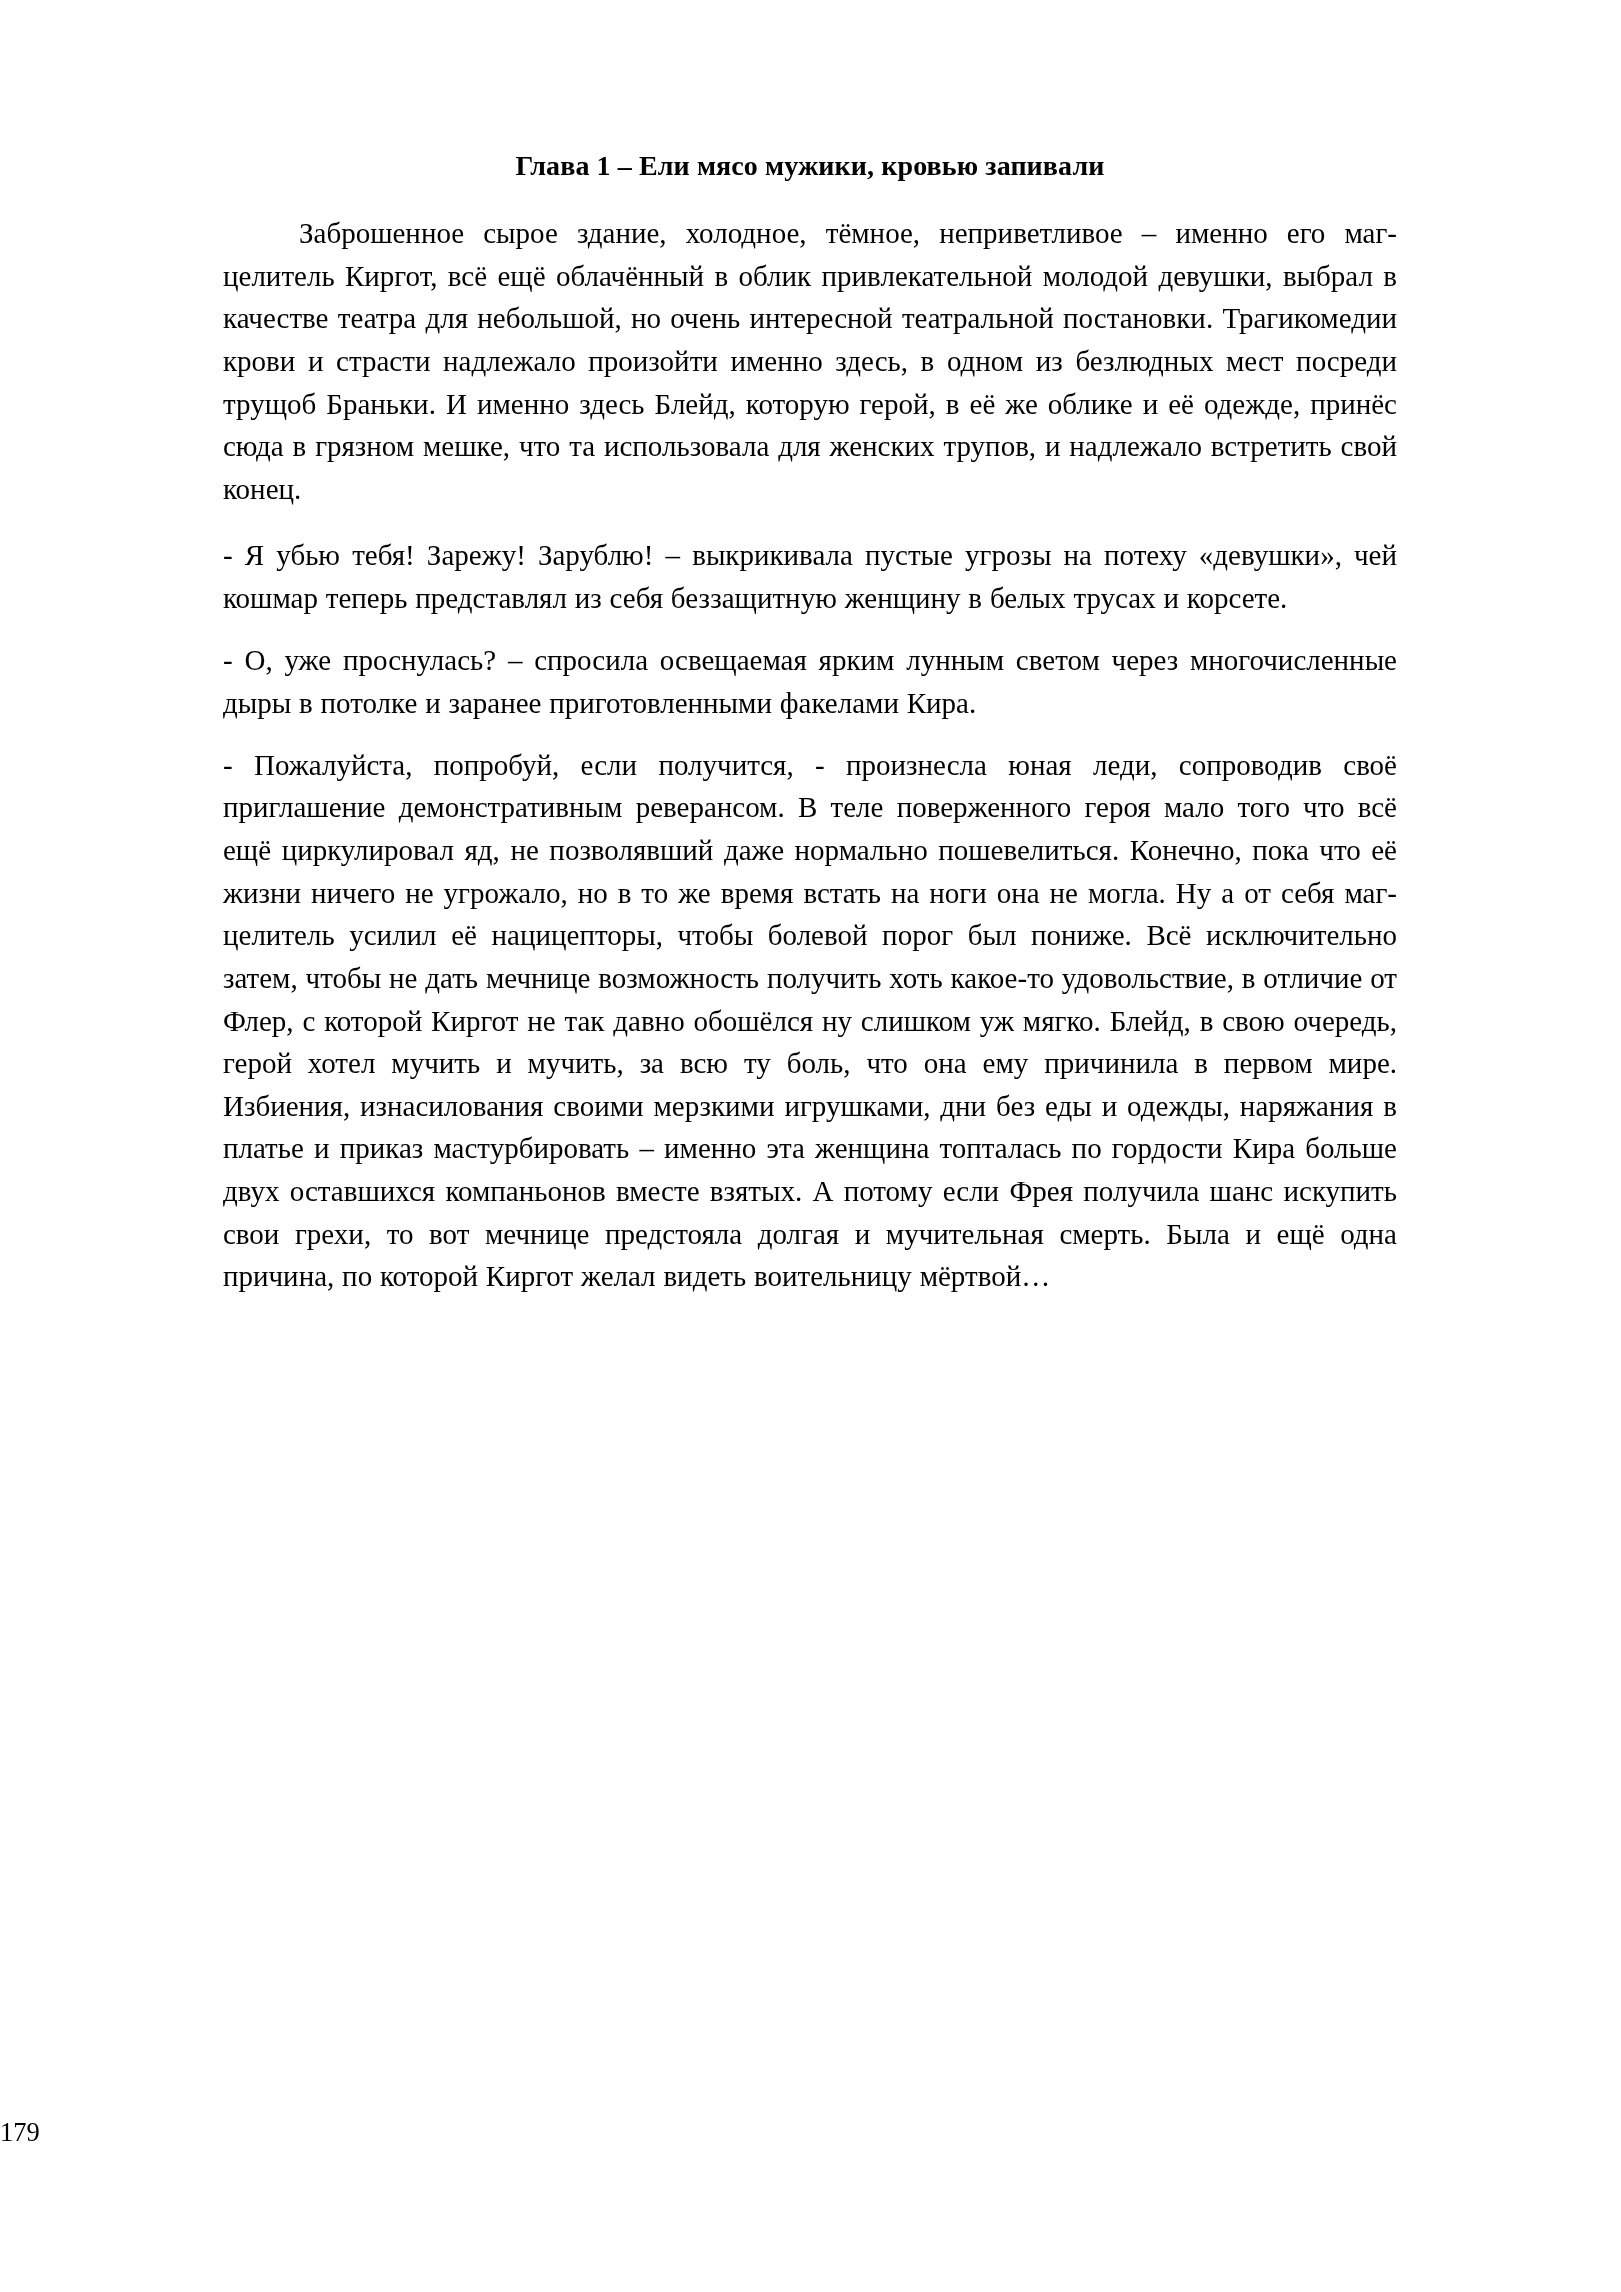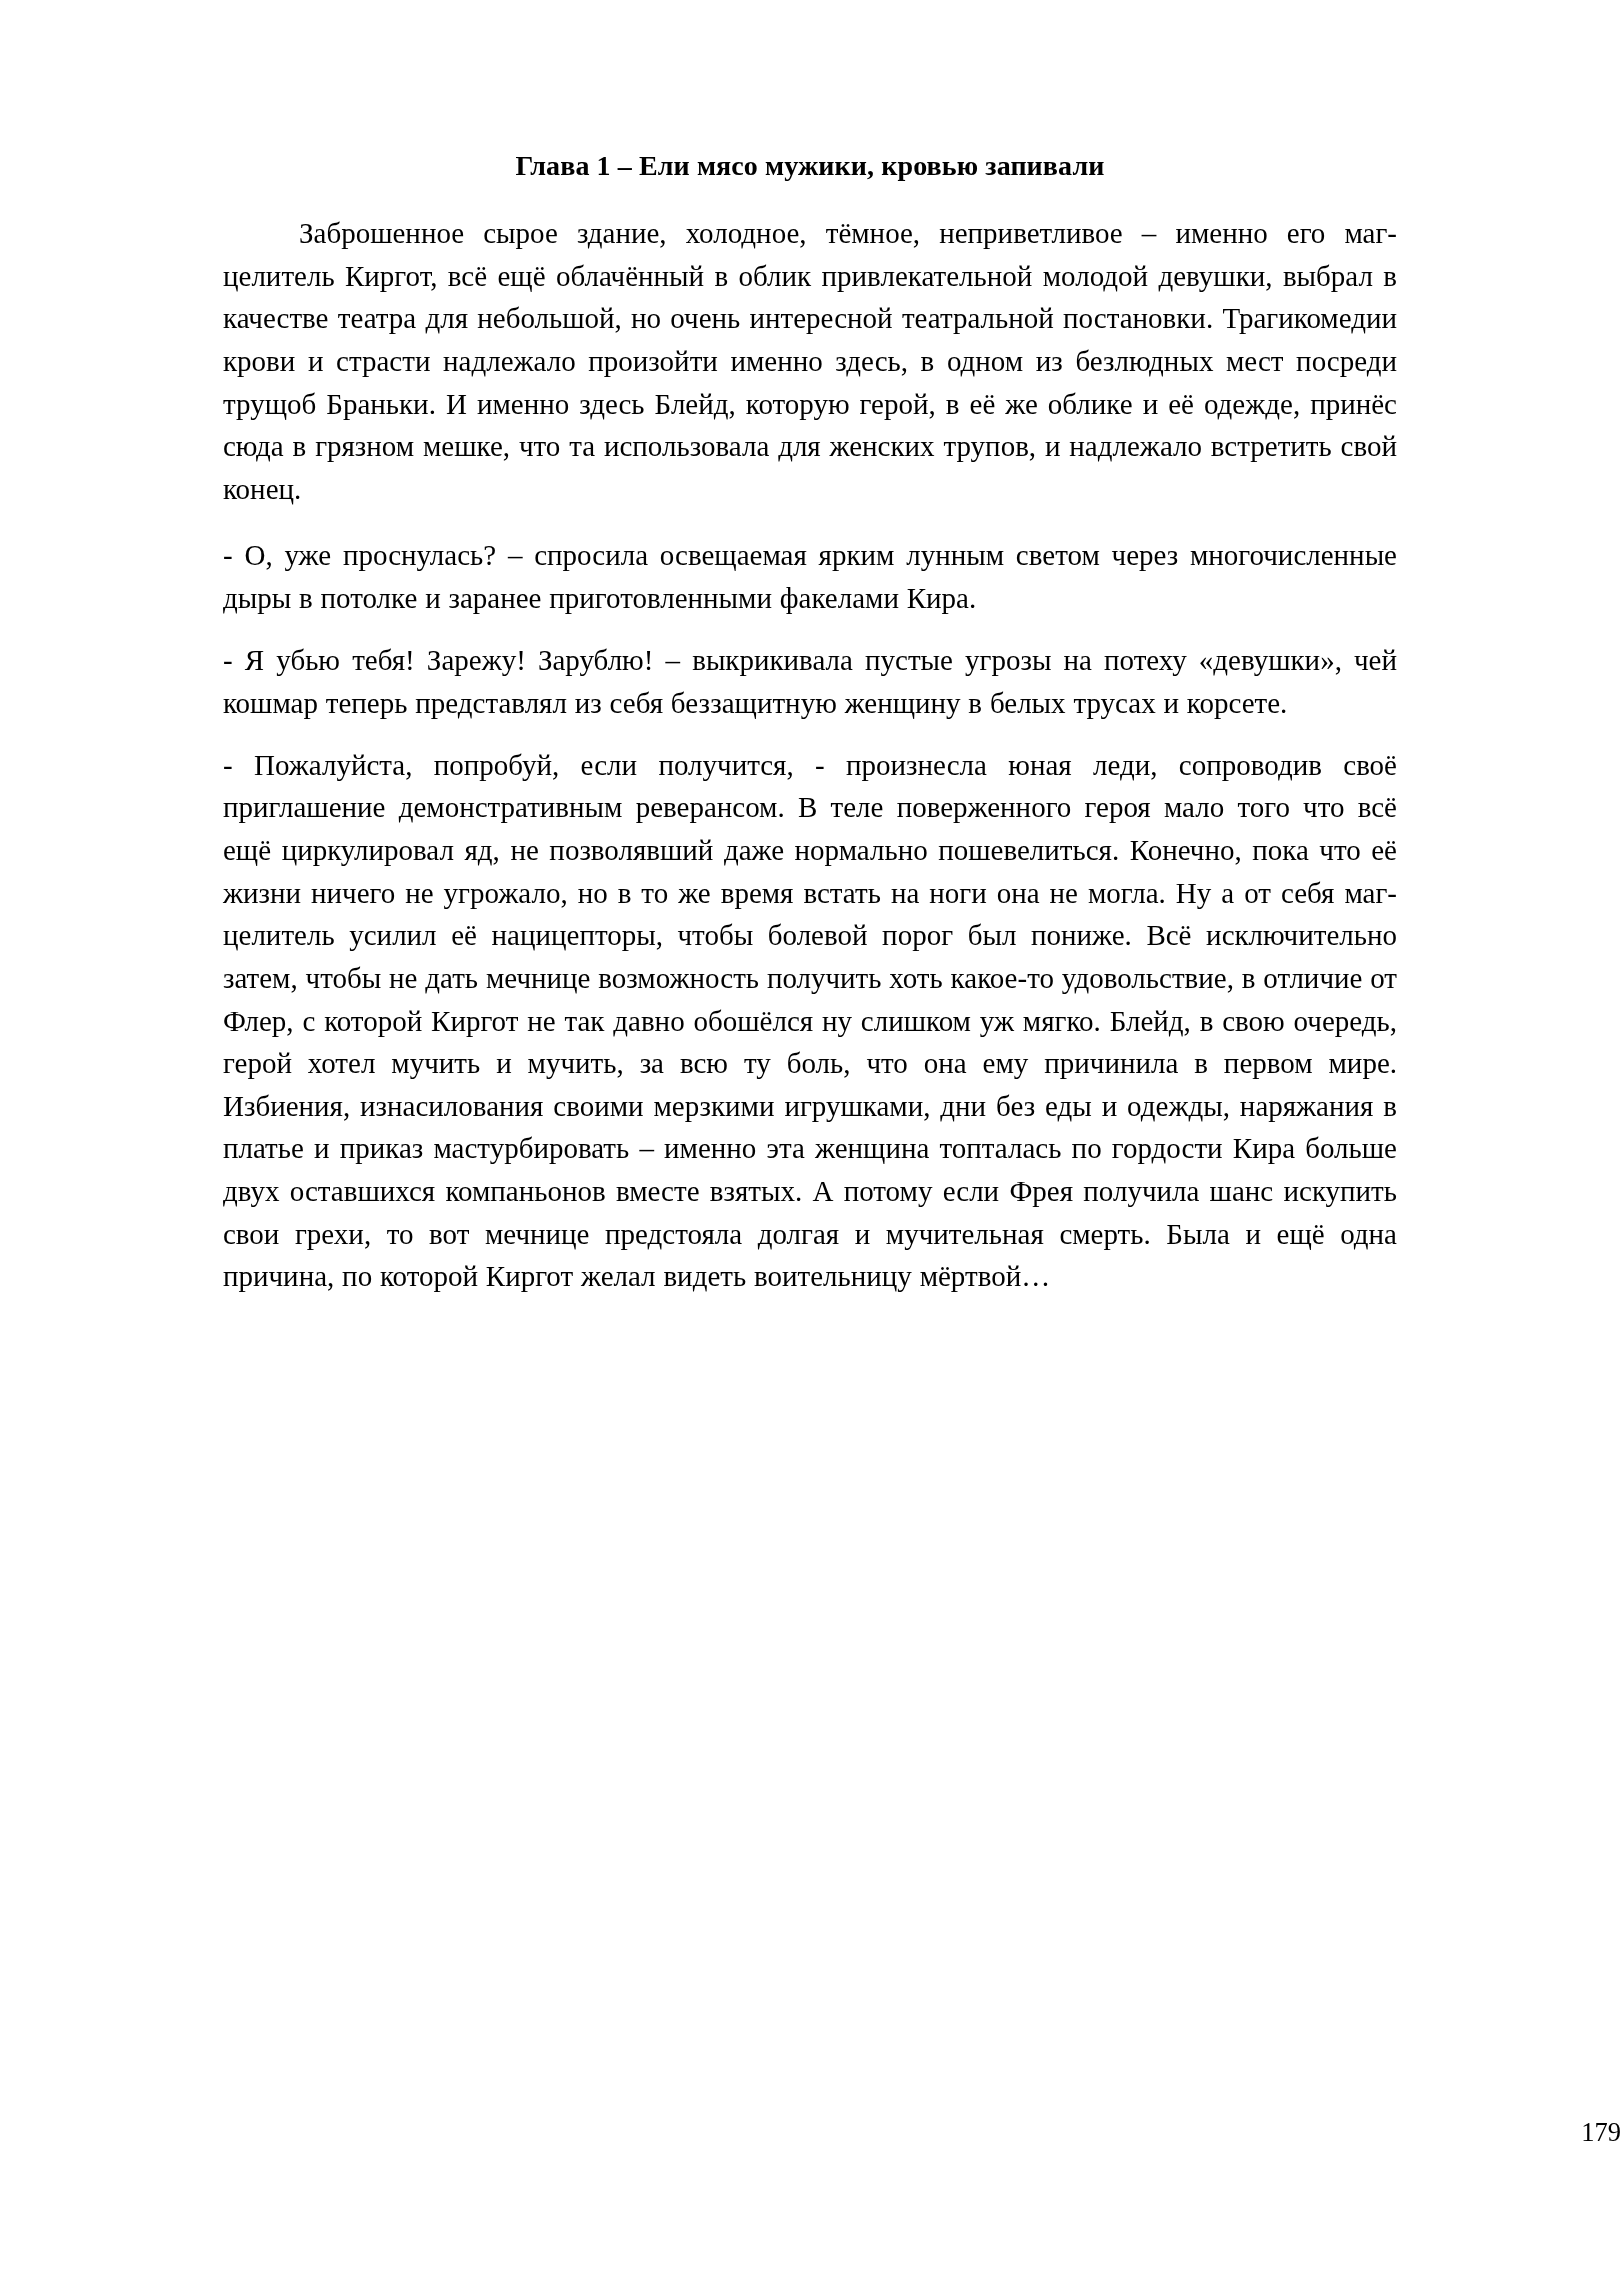--- a/index.html
+++ b/index.html
@@ -44,38 +44,38 @@
     margin-bottom: 23.5px;
   }
   p.body.hang {
     text-indent: 0;
   }
   .page-number {
     position: absolute;
     left: 0;
     right: 0;
     top: 2117px;
-    text-align: right;
+    text-align: left;
     font-size: 26.5px;
     font-family: "Liberation Serif", "DejaVu Serif", serif;
   }
 </style>
 </head>
 <body>
 
 <div class="page">
   <div class="content">
 
     <h1 class="chapter-title">Глава 1 – Ели мясо мужики, кровью запивали</h1>
 
     <p class="body first">Заброшенное сырое здание, холодное, тёмное, неприветливое – именно его маг-целитель Киргот, всё ещё облачённый в облик привлекательной молодой девушки, выбрал в качестве театра для небольшой, но очень интересной театральной постановки. Трагикомедии крови и страсти надлежало произойти именно здесь, в одном из безлюдных мест посреди трущоб Браньки. И именно здесь Блейд, которую герой, в её же облике и её одежде, принёс сюда в грязном мешке, что та использовала для женских трупов, и надлежало встретить свой конец.</p>
 
+    <p class="body hang">- Я убью тебя! Зарежу! Зарублю! – выкрикивала пустые угрозы на потеху «девушки», чей кошмар теперь представлял из себя беззащитную женщину в белых трусах и корсете.</p>
+
     <p class="body hang">- О, уже проснулась? – спросила освещаемая ярким лунным светом через многочисленные дыры в потолке и заранее приготовленными факелами Кира.</p>
-
-    <p class="body hang">- Я убью тебя! Зарежу! Зарублю! – выкрикивала пустые угрозы на потеху «девушки», чей кошмар теперь представлял из себя беззащитную женщину в белых трусах и корсете.</p>
 
     <p class="body hang">- Пожалуйста, попробуй, если получится, - произнесла юная леди, сопроводив своё приглашение демонстративным реверансом. В теле поверженного героя мало того что всё ещё циркулировал яд, не позволявший даже нормально пошевелиться. Конечно, пока что её жизни ничего не угрожало, но в то же время встать на ноги она не могла. Ну а от себя маг-целитель усилил её нацицепторы, чтобы болевой порог был пониже. Всё исключительно затем, чтобы не дать мечнице возможность получить хоть какое-то удовольствие, в отличие от Флер, с которой Киргот не так давно обошёлся ну слишком уж мягко. Блейд, в свою очередь, герой хотел мучить и мучить, за всю ту боль, что она ему причинила в первом мире. Избиения, изнасилования своими мерзкими игрушками, дни без еды и одежды, наряжания в платье и приказ мастурбировать – именно эта женщина топталась по гордости Кира больше двух оставшихся компаньонов вместе взятых. А потому если Фрея получила шанс искупить свои грехи, то вот мечнице предстояла долгая и мучительная смерть. Была и ещё одна причина, по которой Киргот желал видеть воительницу мёртвой…</p>
 
 
   </div>
 
   <div class="page-number">179</div>
 </div>
 
 

